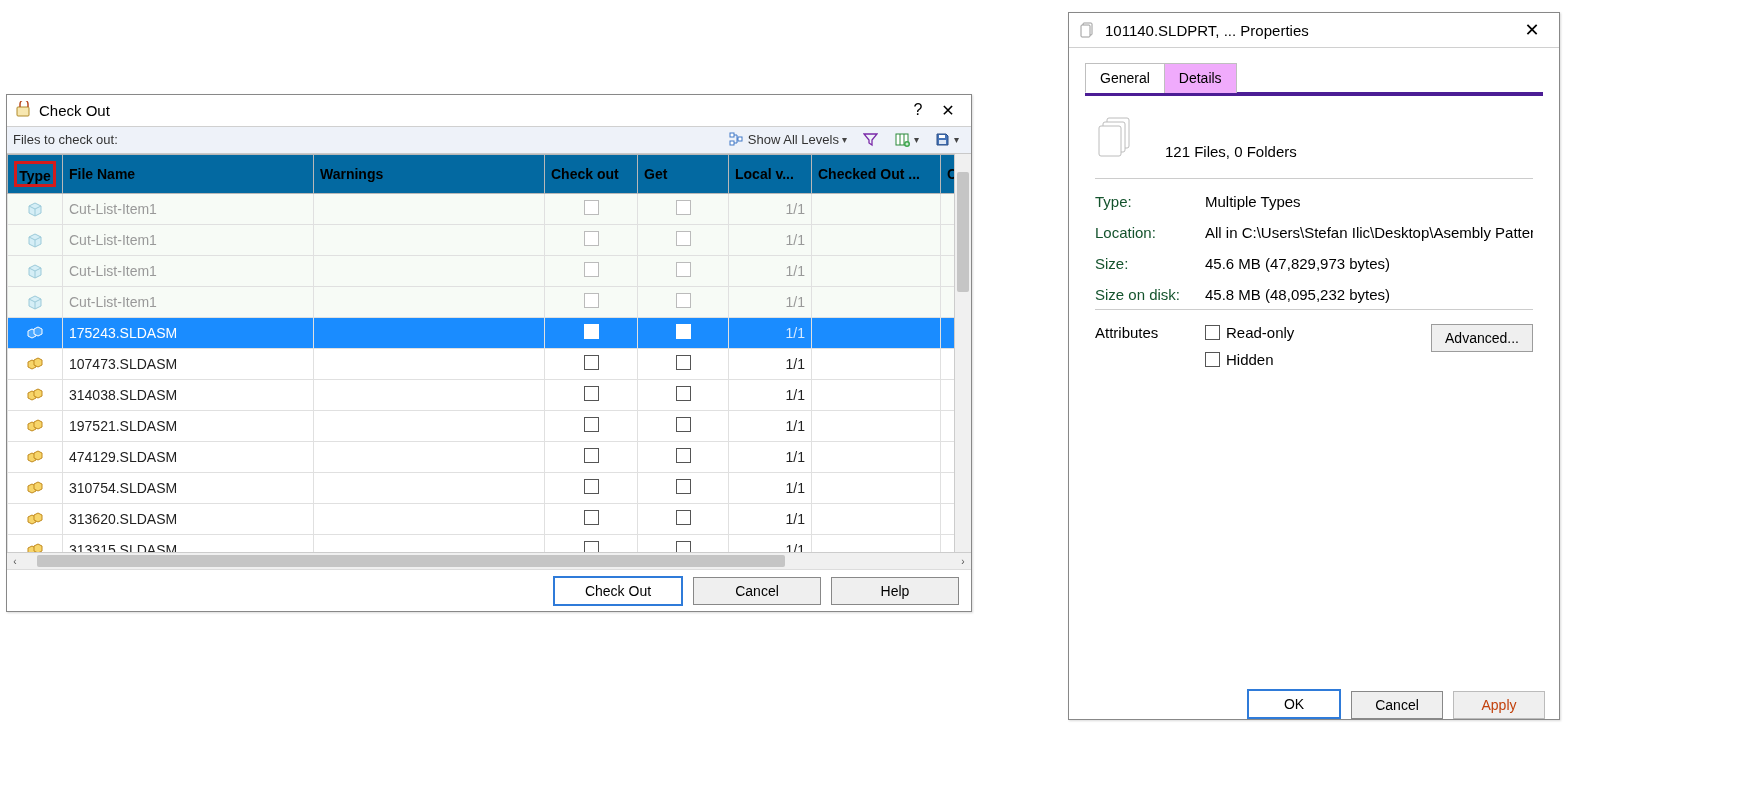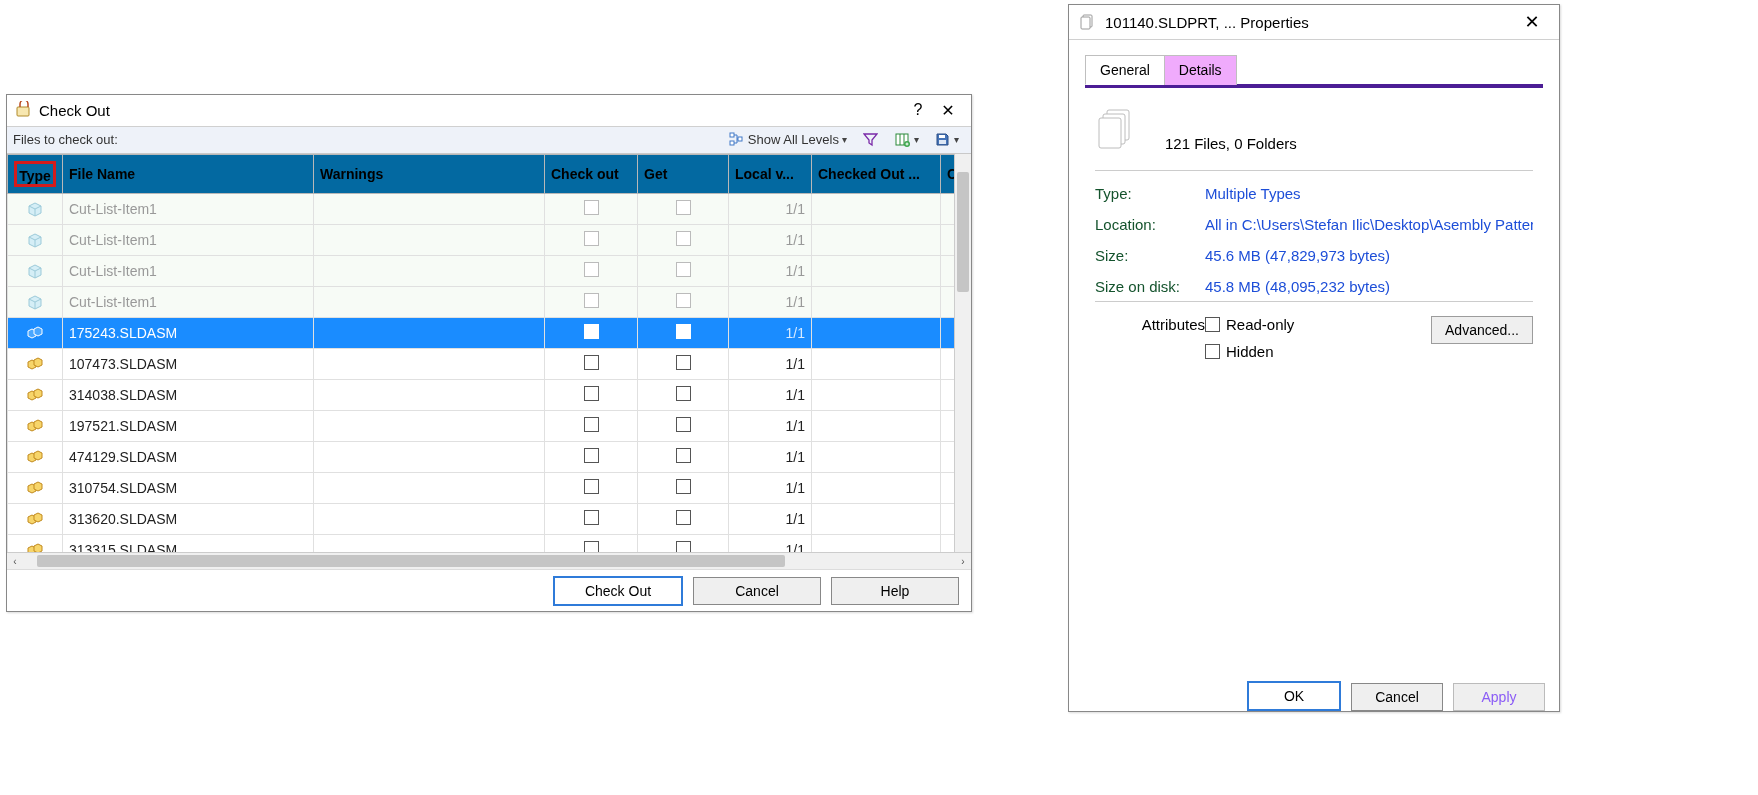--- a/index.html
+++ b/index.html
@@ -158,21 +158,21 @@
     min-width: 126px; height: 26px;
     border:1px solid #888; background:#efefef;
     display:inline-flex; align-items:center; justify-content:center;
     font-size:14px;
   }
   .btn-primary { border:2px solid #2f7bd9; background:#fff; }
 
   
   .props-dialog {
     position:absolute;
-    left: 1068px; top: 4px;
+    left: 1068px; top: 12px;
     width: 490px; height: 706px;
     border:1px solid #888;
     background:#fff;
     box-shadow: 1px 1px 2px rgba(0,0,0,.15);
     display:flex; flex-direction:column;
   }
   .props-titlebar {
     height: 34px;
     display:flex; align-items:center; padding:0 10px;
     border-bottom:1px solid #d0d0d0;
@@ -196,33 +196,33 @@
     padding: 18px 10px 10px 10px;
   }
   .summary-row { display:flex; align-items:flex-end; gap:24px; margin-bottom:18px; }
   .files-icon { width:46px; height:46px; display:inline-flex; align-items:center; justify-content:center;}
   .summary-text { font-size:15px; }
 
   .hr { border:none; border-top:1px solid #ccc; margin:6px 0 14px 0;}
 
   .kv { display:grid; grid-template-columns: 110px 1fr; row-gap:14px; font-size:15px; }
   .kv .k { color:#14532d; }
-  .kv .v { color:#1d4ed8; white-space:nowrap; overflow:hidden; text-overflow:clip;}
-
-  .attr-row { display:grid; grid-template-columns:110px 1fr auto; align-items:start; row-gap:12px; margin-top:4px; font-size:15px;text-align:right;}
+  .kv .v { color:#000000; white-space:nowrap; overflow:hidden; text-overflow:clip;}
+
+  .attr-row { display:grid; grid-template-columns:110px 1fr auto; align-items:start; row-gap:12px; margin-top:4px; font-size:15px;}
   .chk-label { display:flex; align-items:center; gap:6px; margin-bottom:10px;}
   .btn-adv { width:100px; height:26px; border:1px solid #9c9c9c; background:#efefef; font-size:14px; display:inline-flex; align-items:center; justify-content:center;}
 
   .props-footer {
     height:50px; display:flex; align-items:flex-end; justify-content:flex-end; gap:10px;
     padding:0 14px;
   }
   .btn-ok { width:90px; height:26px; border:2px solid #2f7bd9; background:#fff; font-size:14px; display:inline-flex; align-items:center; justify-content:center;}
   .btn-cancel { width:90px; height:26px; border:1px solid #888; background:#efefef; font-size:14px; display:inline-flex; align-items:center; justify-content:center;}
-  .btn-apply  { width:90px; height:26px; border:1px solid #bbb; background:#efefef; color:#8b5cf6; font-size:14px; display:inline-flex; align-items:center; justify-content:center;}
+  .btn-apply  { width:90px; height:26px; border:1px solid #bbb; background:#efefef; color:#c2410c; font-size:14px; display:inline-flex; align-items:center; justify-content:center;}
 </style>
 </head>
 <body>
 
 <div class="checkout-dialog">
 
   <div class="checkout-titlebar">
     <span class="ico">
       <svg width="18" height="18" viewBox="0 0 18 18">
         <rect x="2" y="6" width="12" height="9" rx="1" fill="#f7e7b0" stroke="#b08a2a"></rect>

